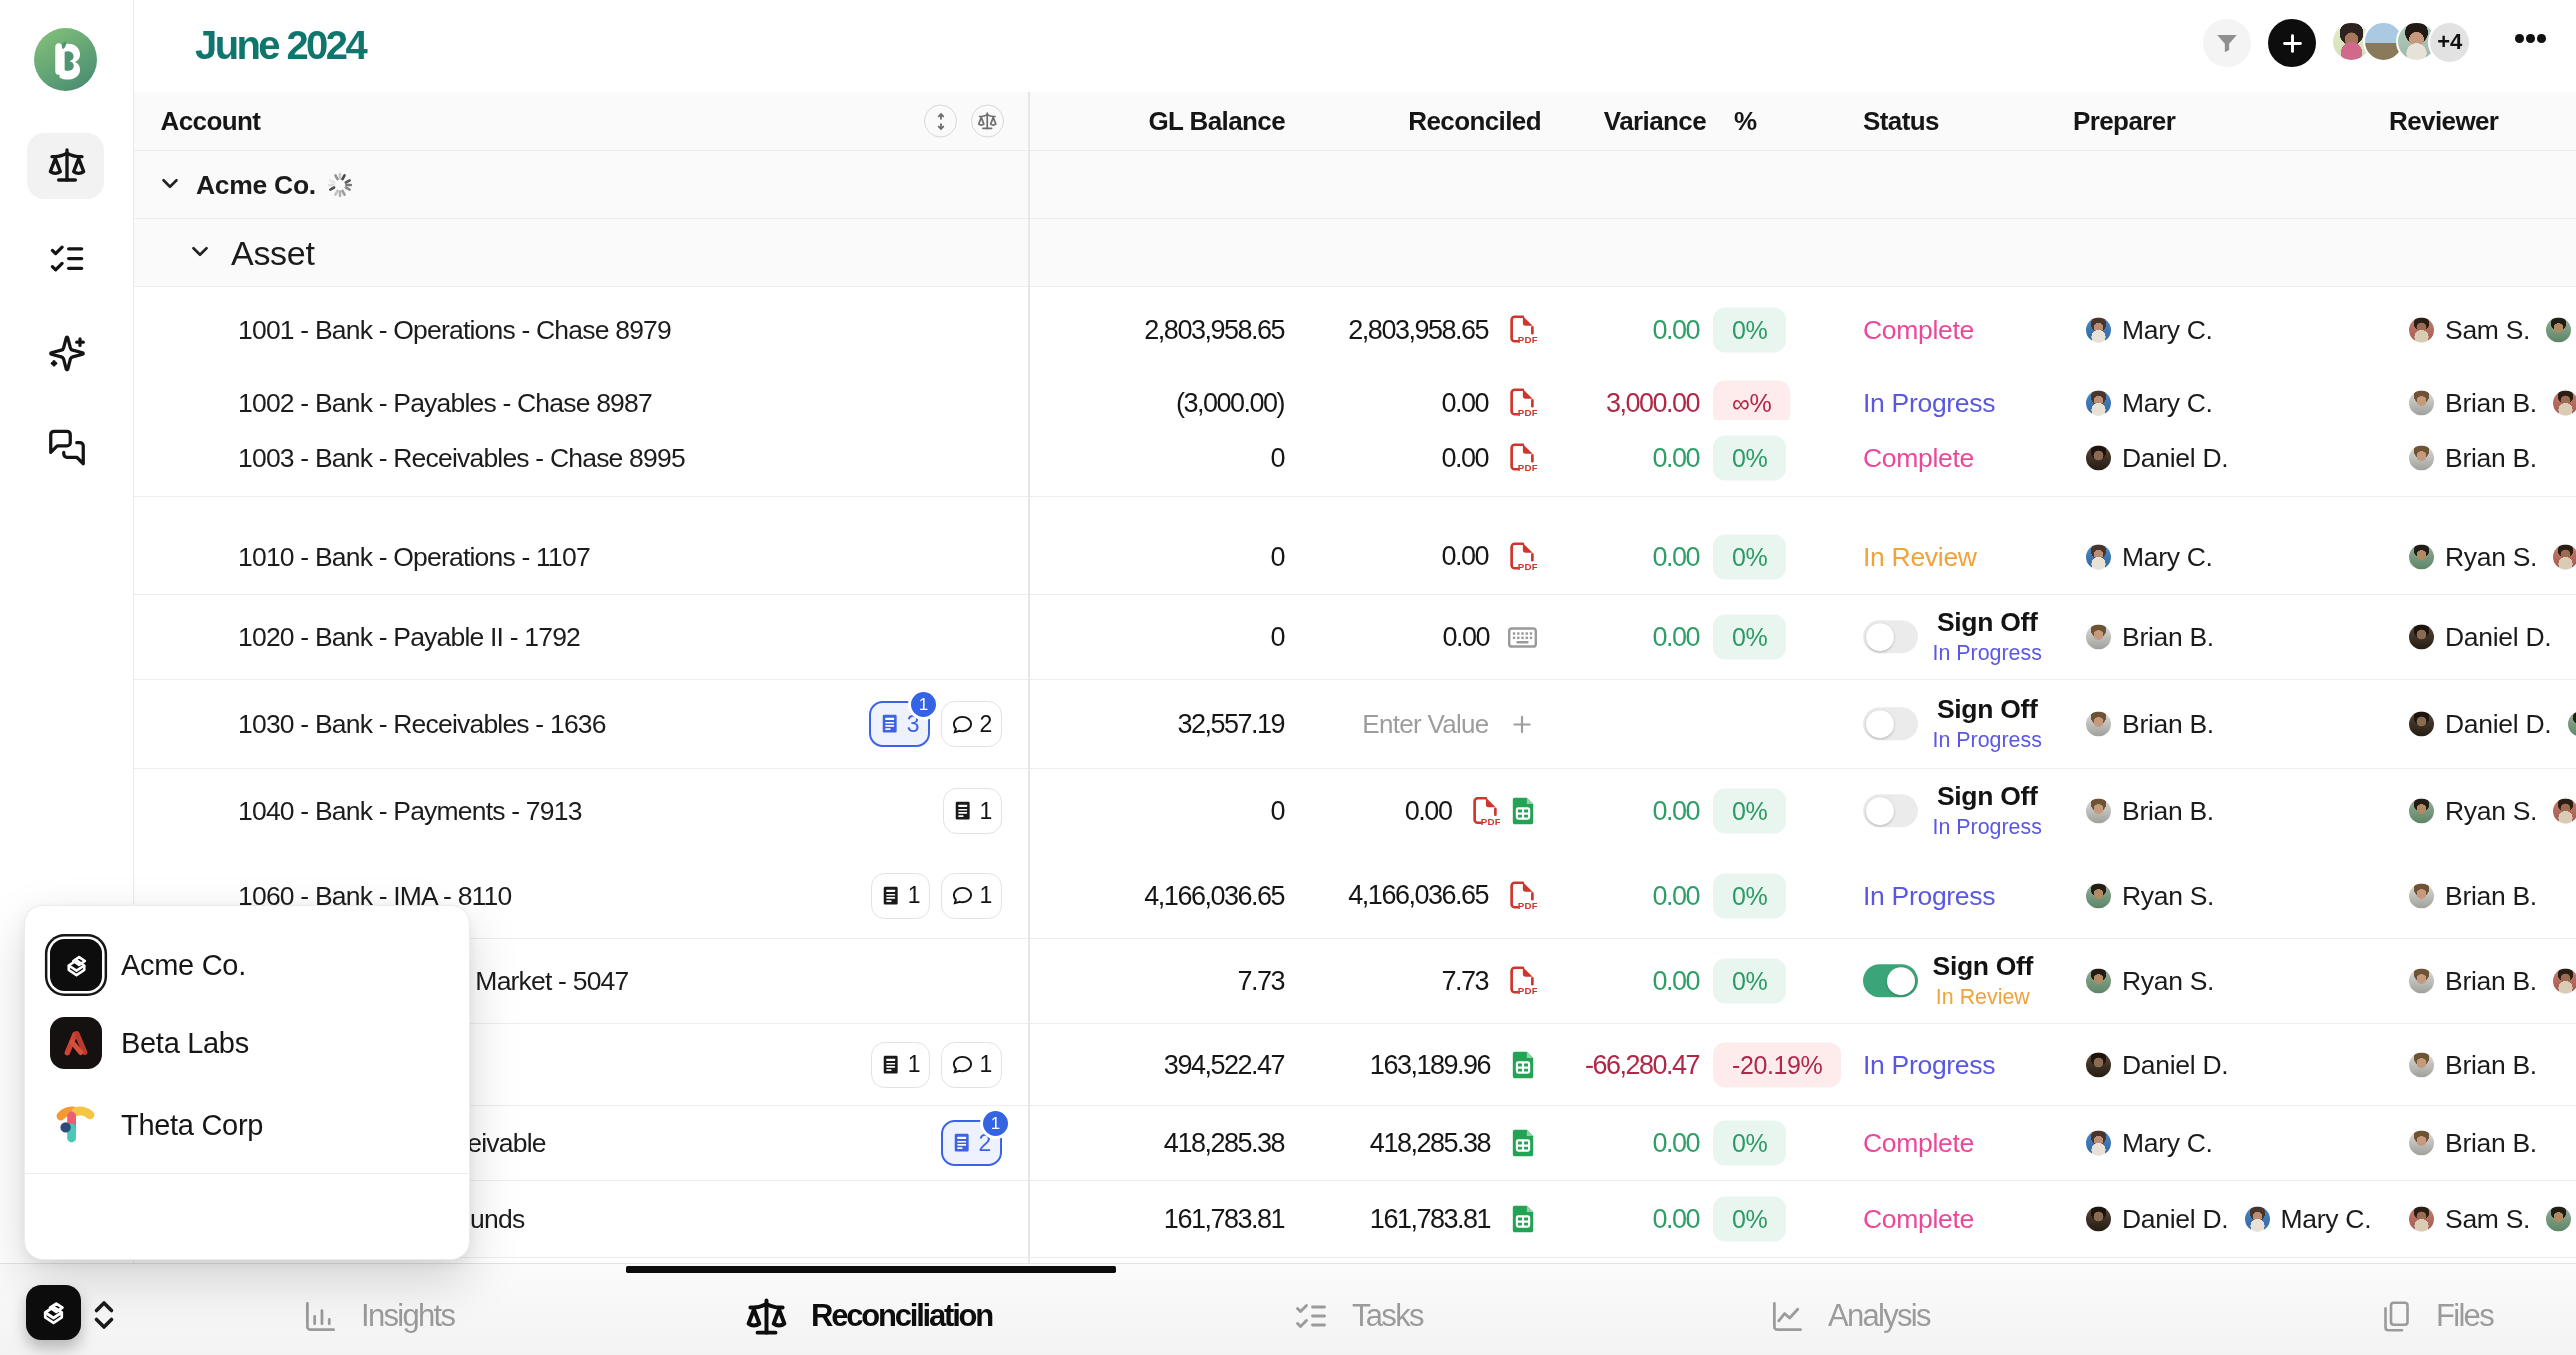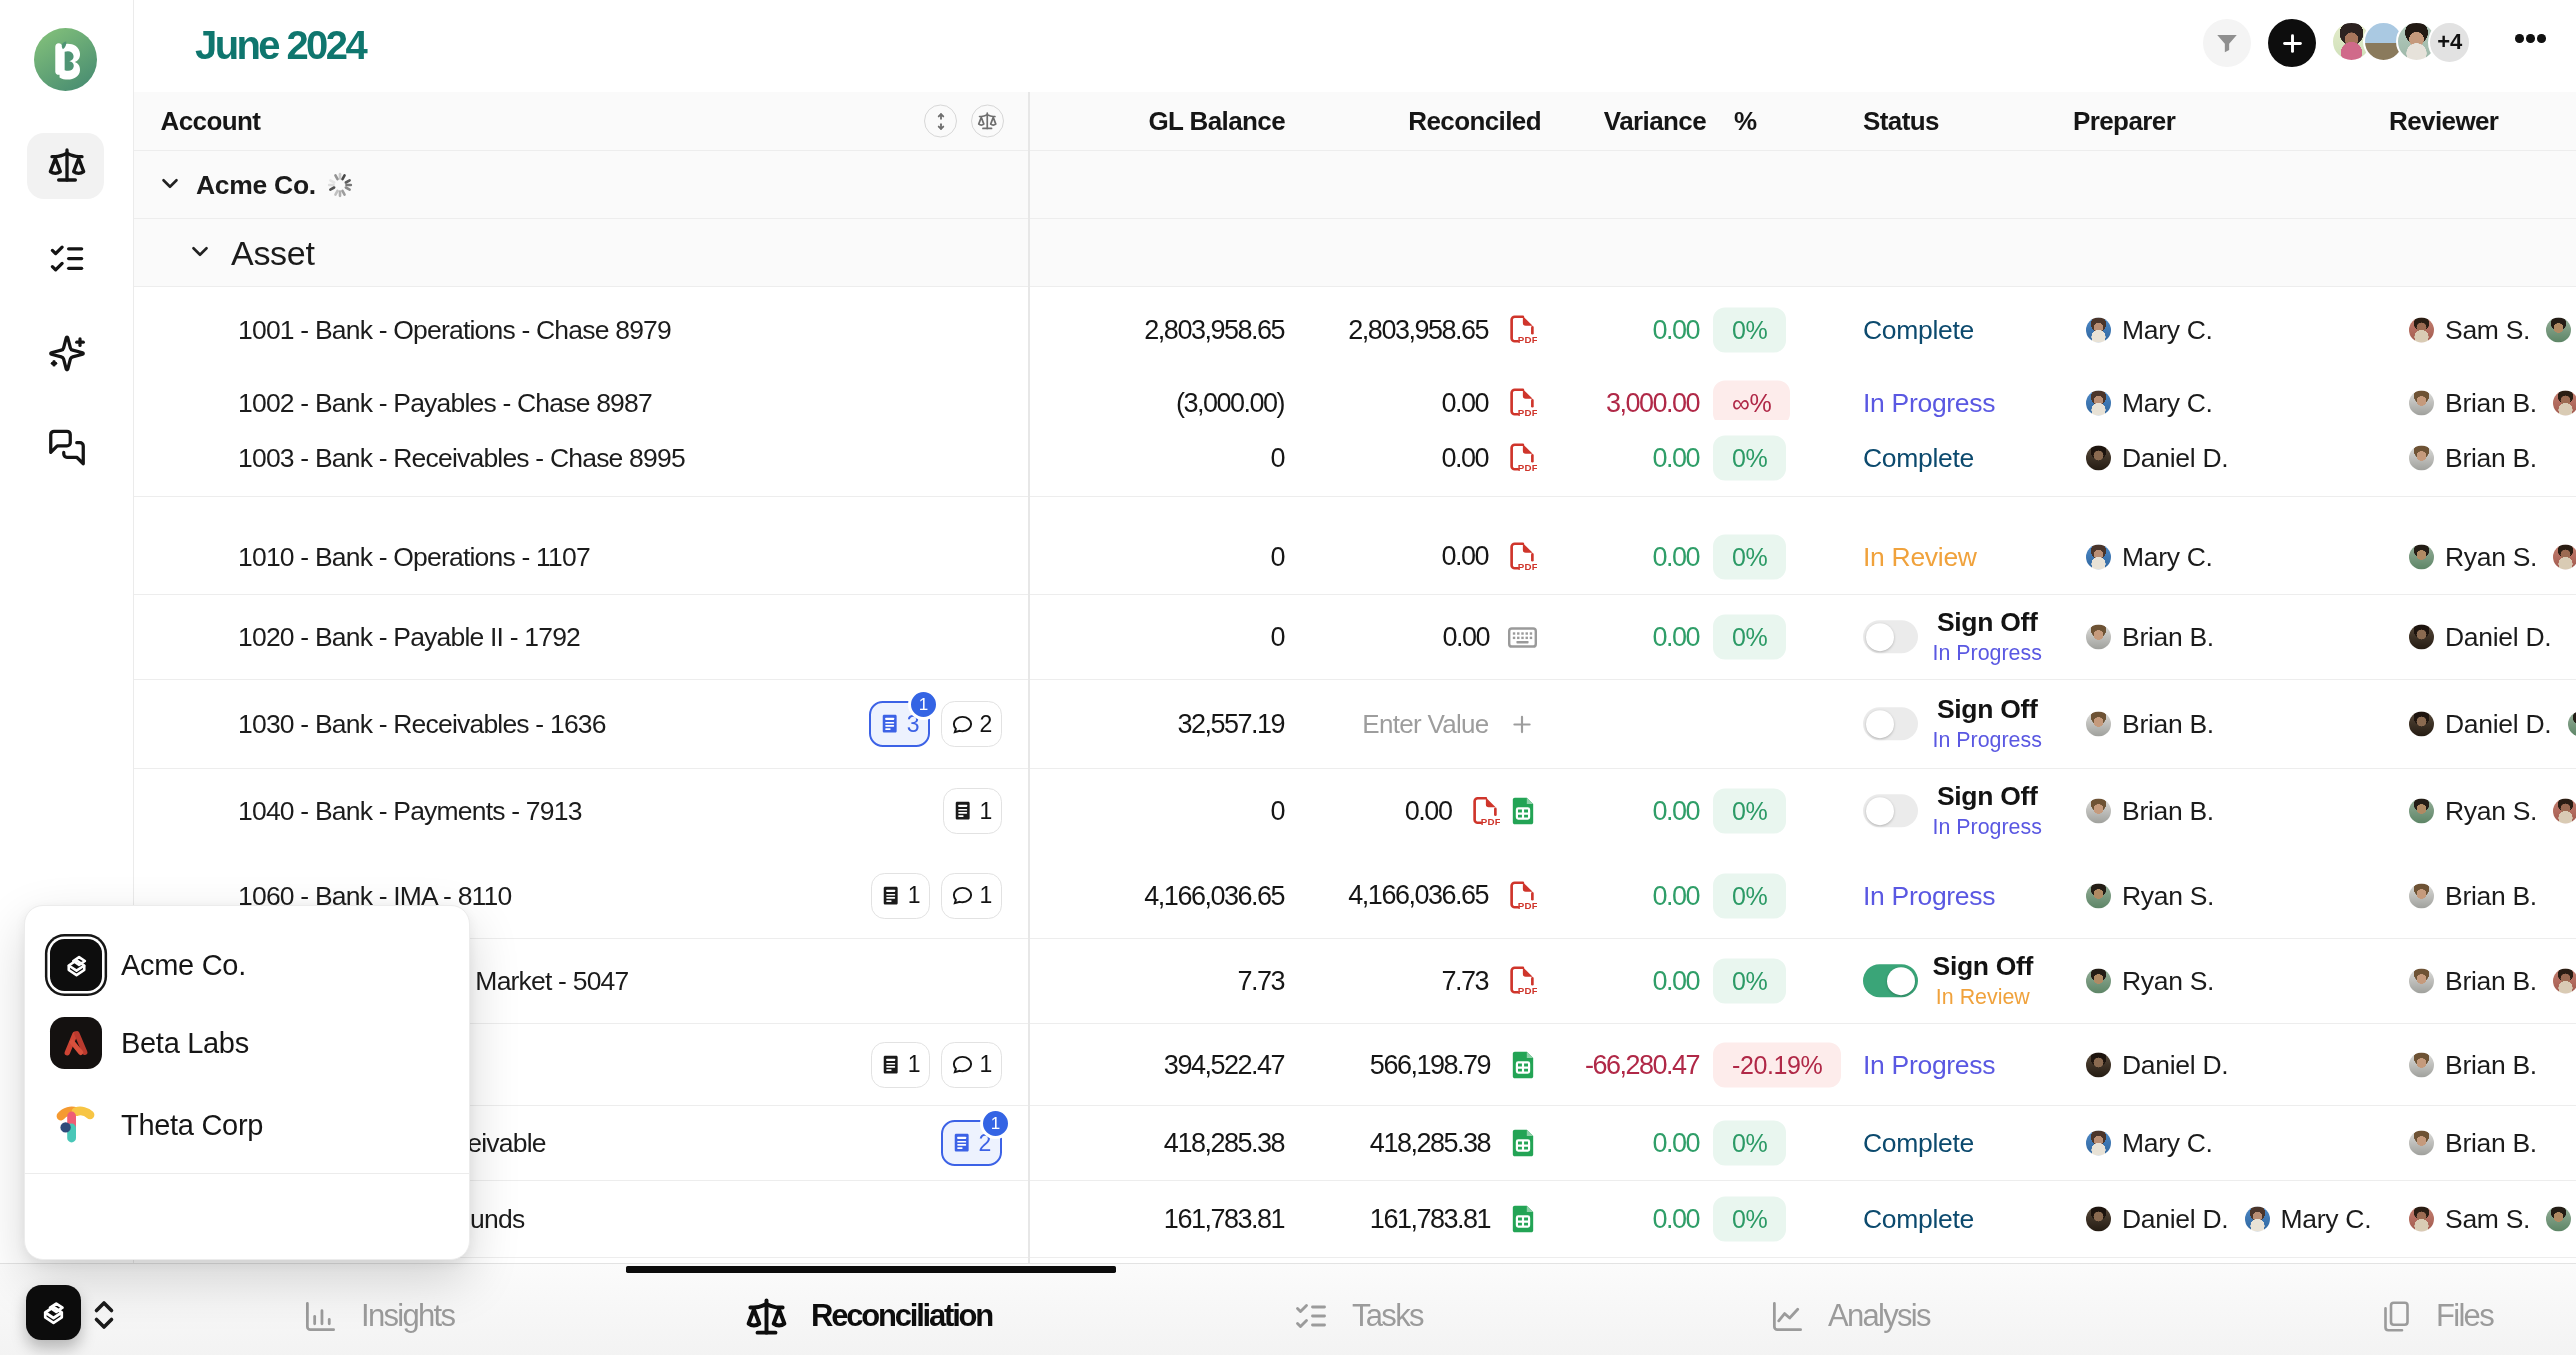--- a/index.html
+++ b/index.html
@@ -20,21 +20,21 @@
 .gl{right:1292px}
 .rec{right:1039px;display:flex;align-items:center}
 .rec .num{margin-right:19px}
 .icons{display:flex;align-items:center;gap:8.6px}
 .var{right:877px;font-size:27px;letter-spacing:-1.5px;font-weight:500}
 .pos{color:#2f9e68}.neg{color:#b02847}
 .pill{left:1579px;height:45px;border-radius:12px;padding:0 19px;display:flex;align-items:center;font-size:25px;font-weight:500;letter-spacing:-0.4px}
 .pgreen{background:#e9f6ef;color:#2c9a66}
 .pred{background:#fdeceb;color:#b02847}
 .status{left:1729px;font-size:26.5px;font-weight:500;letter-spacing:-0.3px}
-.stc{color:#0c4a6e}.stp{color:#5a58e2}.str{color:#f0a23c}
+.stc{color:#ec4899}.stp{color:#5a58e2}.str{color:#f0a23c}
 .signoff{left:1729px;display:flex;align-items:center}
 .toggle{width:55px;height:33px;border-radius:17px;background:#ebebeb;position:relative;flex:none;margin-right:14.5px}
 .toggle .knob{position:absolute;top:2.6px;left:3.4px;width:28px;height:28px;border-radius:50%;background:#fff;box-shadow:0 0.9px 2.6px rgba(0,0,0,.25)}
 .toggle.on{background:#3aa578}
 .toggle.on .knob{left:auto;right:3.4px}
 .so{display:flex;flex-direction:column;align-items:center;line-height:1}
 .so b{font-size:26.5px;font-weight:700;color:#131313;letter-spacing:-0.3px}
 .so span{margin-top:7.7px;font-size:21.4px;font-weight:500}
 .sop{color:#5a58e2}.sor{color:#f0a23c}
 .people{display:flex;align-items:center;font-size:26.5px;color:#1b1b1b;letter-spacing:-0.3px}
@@ -501,21 +501,21 @@
           <rect x="7" y="10" width="10" height="1.8" rx="0.7" fill="#fff"></rect>
           <rect x="7" y="13.6" width="10" height="1.8" rx="0.7" fill="#fff"></rect>
           <rect x="7" y="17.2" width="6" height="1.8" rx="0.7" fill="#fff"></rect>
         </svg>1</span>
       <span class="badge"><svg width="23" height="23" viewBox="0 0 24 24" fill="none" stroke="#141414" stroke-width="2">
           <path d="M21 11.5c0 4.1-4 7.5-9 7.5-1 0-2-.13-2.9-.38L4 20l1.1-3.5C3.8 15.2 3 13.4 3 11.5 3 7.4 7 4 12 4s9 3.4 9 7.5Z"></path>
         </svg>1</span>
     </div>
 <div class="cell num gl">394,522.47</div>
 <div class="cell rec">
-      <span class="num">566,198.79</span>
+      <span class="num">163,189.96</span>
       <span class="icons">
         <svg width="28" height="33" viewBox="0 0 22 25" fill="none">
           <path d="M3 3.5C3 2.7 3.7 2 4.5 2H14l5 5v14.5c0 .8-.7 1.5-1.5 1.5h-13C3.7 23 3 22.3 3 21.5z" fill="#23a455"></path>
           <path d="M14 2v5h5" fill="#8ed0a8"></path>
           <rect x="6.2" y="10.5" width="9.6" height="8" rx="1" fill="none" stroke="#fff" stroke-width="1.7"></rect>
           <path d="M11 10.5v8M6.2 14.5h9.6" stroke="#fff" stroke-width="1.7"></path>
         </svg>
       </span>
     </div>
 <div class="cell var neg">-66,280.47</div>

